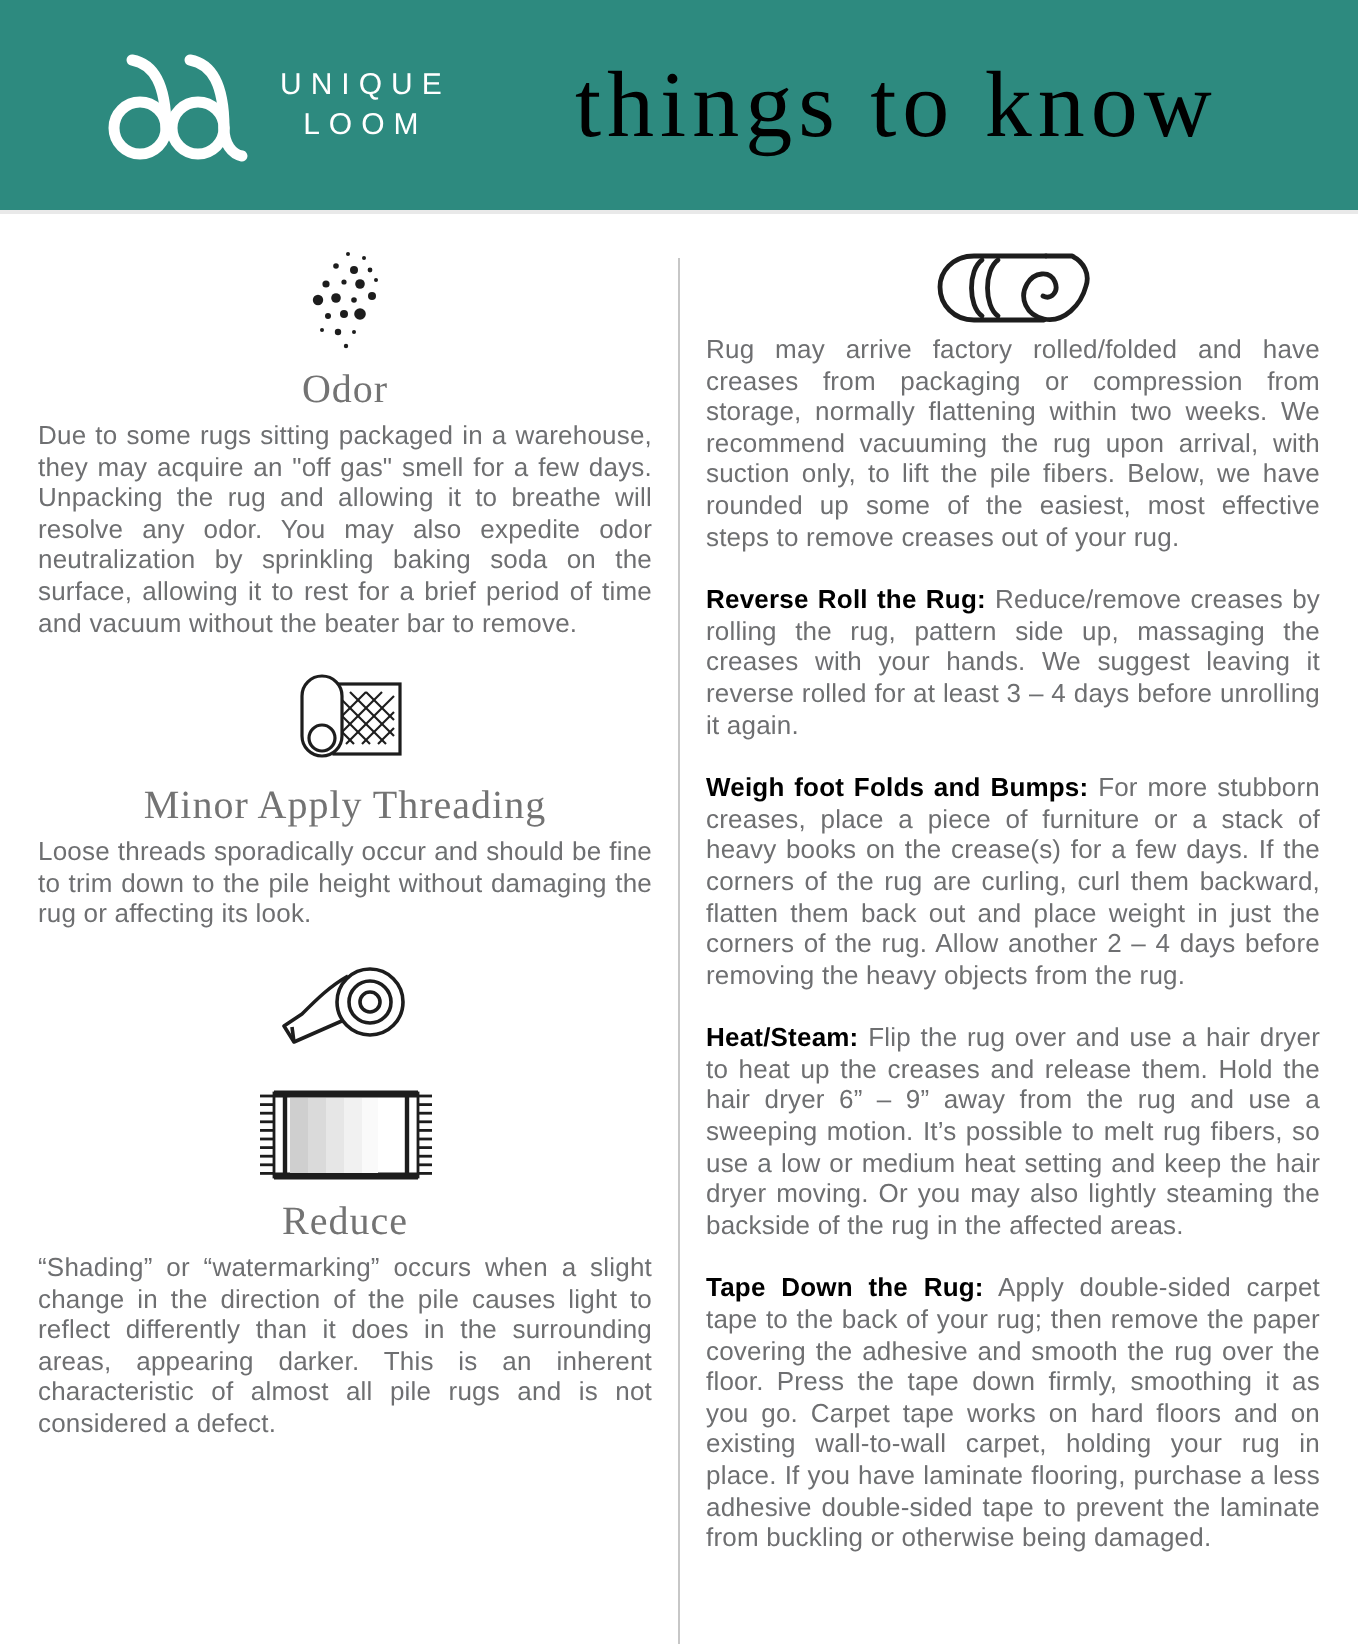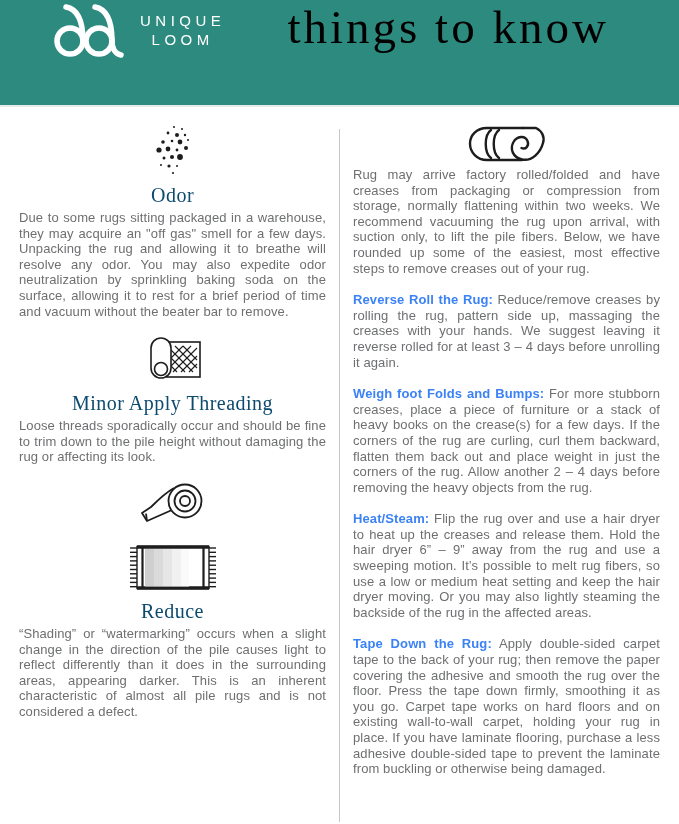--- a/index.html
+++ b/index.html
@@ -10,21 +10,21 @@
     background: #ffffff;
     font-family: "Liberation Sans", sans-serif;
     overflow: hidden;
     position: relative;
   }
   
   .header {
     height: 107px;
     background: #2d8a7f;
     display: flex;
-    align-items: flex-start;
+    align-items: center;
     padding: 0 26px 0 50px;
     border-bottom: 2px solid #e9e9e9;
   }
   .brand { display: flex; align-items: center; gap: 12px; }
   .brand-text {
     color: #ffffff;
     font-size: 15px;
     letter-spacing: 4.5px;
     line-height: 1.3;
     text-align: center;
@@ -54,37 +54,37 @@
     margin-top: 22px;
   }
   .info-section { margin-top: 16px; }
   .icon-wrap {
     text-align: center;
     margin-top: 14px;
   }
   .section-title {
     font-family: "Liberation Serif", serif;
     font-weight: 500;
-    color: #0c4a6e;
+    color: #737373;
     font-size: 20px;
     letter-spacing: 0.5px;
     text-align: center;
     margin-top: 7px;
     margin-bottom: 3px;
   }
   .body-text {
     color: #6e6f71;
     font-size: 13px;
     line-height: 15.6px;
     letter-spacing: 0.1px;
     text-align: justify;
   }
   .step { margin-top: 16px; }
   .step strong {
-    color: #3b82f6;
+    color: #000000;
     font-weight: bold;
   }
   svg.icon { display: inline-block; vertical-align: middle; }
 </style>
 </head>
 <body>
 
 <div class="page">
 
   <header class="header">

